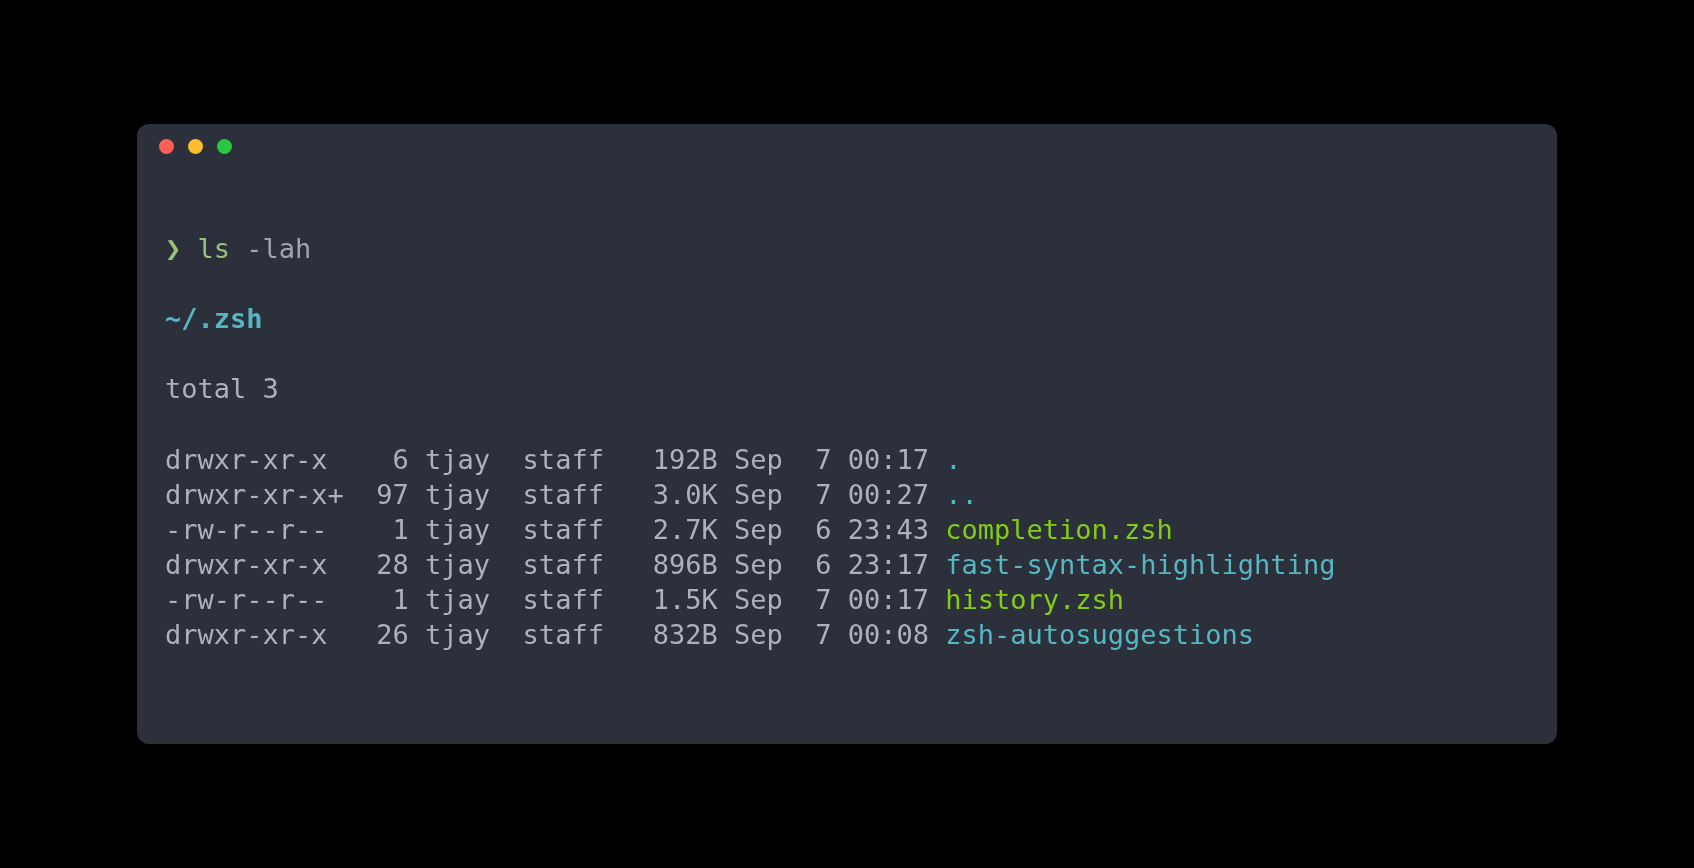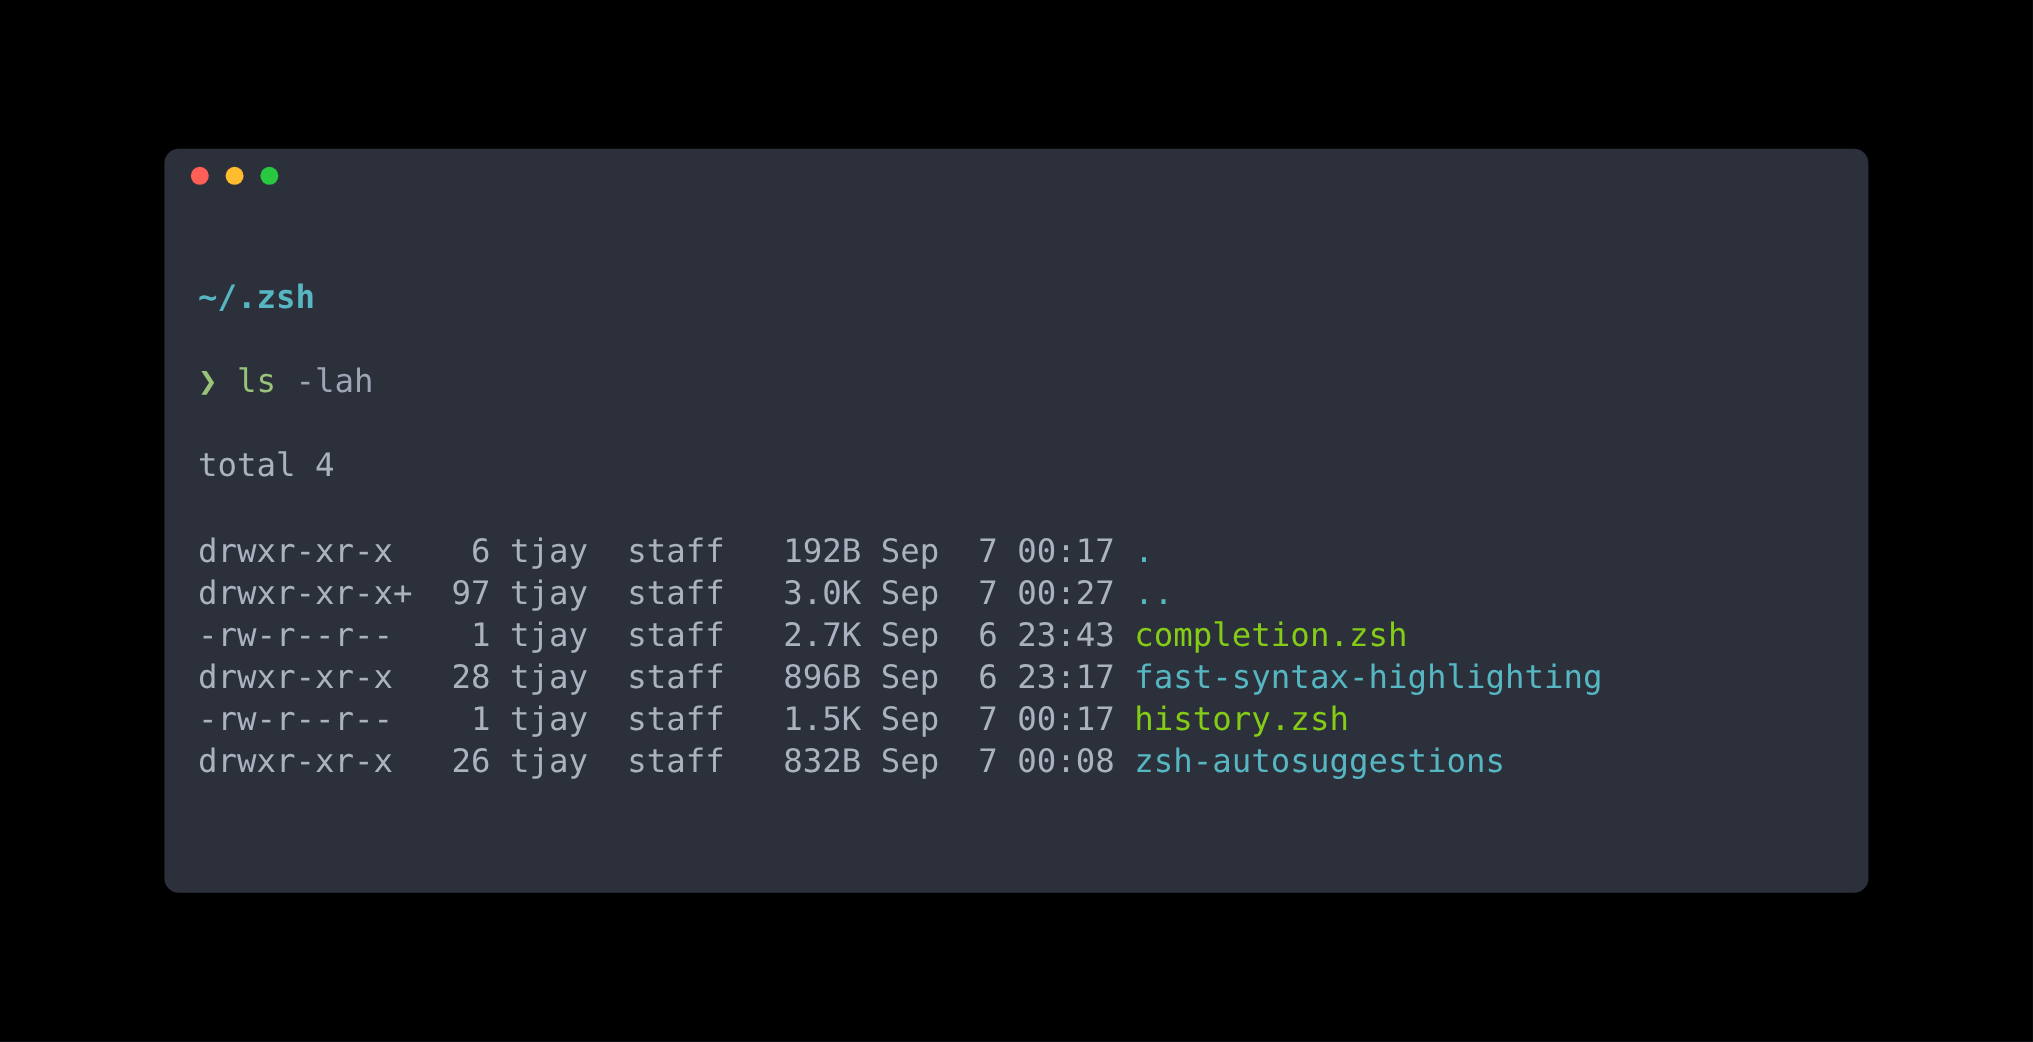--- a/index.html
+++ b/index.html
@@ -82,21 +82,21 @@
 </head>
 <body>
 
 <div class="terminal-window">
   <div class="titlebar">
     <div class="traffic-light tl-red"></div>
     <div class="traffic-light tl-yellow"></div>
     <div class="traffic-light tl-green"></div>
   </div>
   <div class="terminal-body">
+<span class="line"><span class="prompt-char">❯</span> <span class="cmd-name">ls</span> <span class="cmd-args">-lah</span></span>
 <span class="line"><span class="prompt-path">~/.zsh</span></span>
-<span class="line"><span class="prompt-char">❯</span> <span class="cmd-name">ls</span> <span class="cmd-args">-lah</span></span>
-<span class="line output-default">total 4</span>
+<span class="line output-default">total 3</span>
 <div id="ls-output"><span class="line output-default"><span>drwxr-xr-x    6 tjay  staff   192B Sep  7 00:17 </span><span class="file-dir">.</span></span><span class="line output-default"><span>drwxr-xr-x+  97 tjay  staff   3.0K Sep  7 00:27 </span><span class="file-dir">..</span></span><span class="line output-default"><span>-rw-r--r--    1 tjay  staff   2.7K Sep  6 23:43 </span><span class="file-reg">completion.zsh</span></span><span class="line output-default"><span>drwxr-xr-x   28 tjay  staff   896B Sep  6 23:17 </span><span class="file-dir">fast-syntax-highlighting</span></span><span class="line output-default"><span>-rw-r--r--    1 tjay  staff   1.5K Sep  7 00:17 </span><span class="file-reg">history.zsh</span></span><span class="line output-default"><span>drwxr-xr-x   26 tjay  staff   832B Sep  7 00:08 </span><span class="file-dir">zsh-autosuggestions</span></span></div>
 <span class="block-spacer"></span>
 
 
   </div>
 </div>
 
 </body></html>

